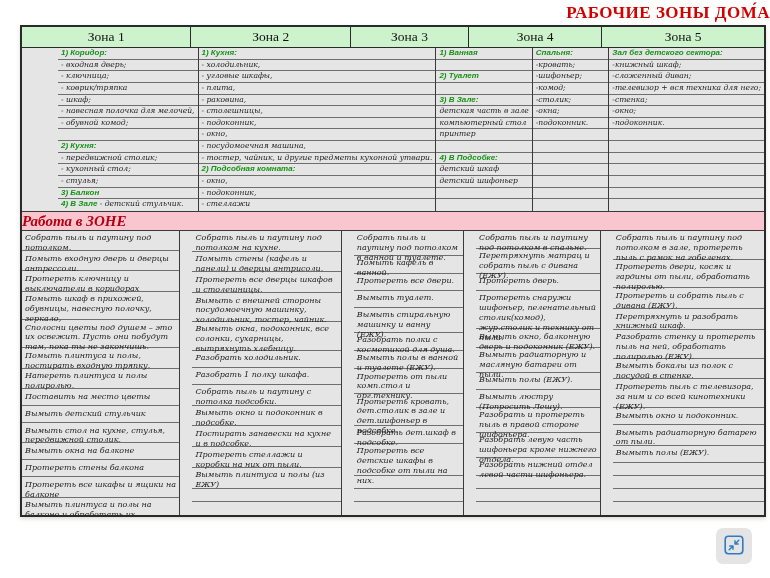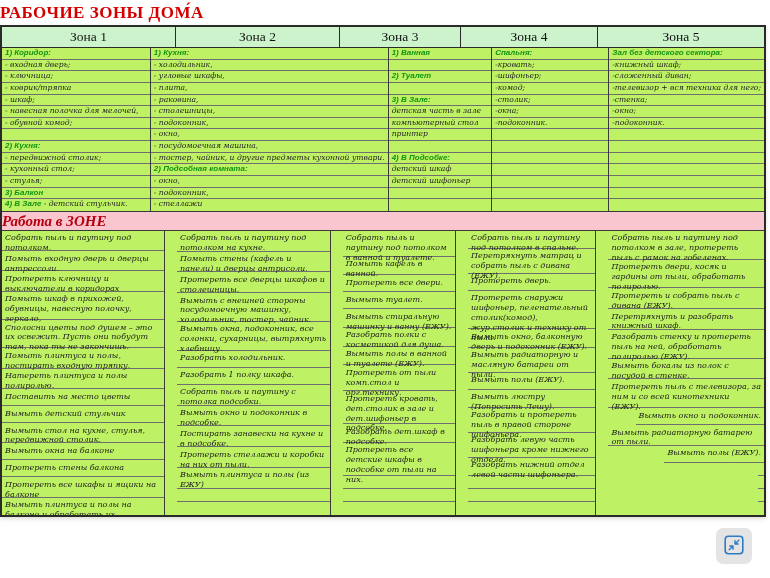--- a/index.html
+++ b/index.html
@@ -1,43 +1,43 @@
 <!DOCTYPE html>
 <html><head>
 <meta charset="utf-8">
 <style>
   * { box-sizing: border-box; }
   body { margin:0; background:#fff; }
   .page { position:relative; width:770px; height:578px; background:#ffffff; overflow:hidden;
           font-family:"DejaVu Serif", serif; }
-  .title { text-align:left; color:#d40000; font-weight:bold; font-size:17px; line-height:20px;
+  .title { text-align:right; color:#d40000; font-weight:bold; font-size:17px; line-height:20px;
            font-family:"Liberation Serif", serif; padding-top:3px; letter-spacing:0.5px; }
-  .tbl { position:absolute; left:0; right:4px; top:25px; border:2px solid #2a2a2a;
-         box-shadow:0 2px 4px rgba(120,120,90,0.25); background:#bef264; }
+  .tbl { position:absolute; left:20px; right:4px; top:25px; border:2px solid #2a2a2a;
+         box-shadow:0 2px 4px rgba(120,120,90,0.25); background:#e5e5e5; }
   .zhdr-row { display:grid; grid-template-columns:174fr 164fr 121fr 137fr 166fr;
               background:#cdf3cd; border-bottom:1.5px solid #2a2a2a; }
   .zhdr { text-align:center; font-size:13.5px; line-height:19px; height:20px; color:#111;
           border-right:1px solid #2a2a2a; font-family:"Liberation Serif", serif; overflow:hidden; }
   .zhdr:last-child { border-right:none; }
-  .top-grid { display:grid; grid-template-columns:174fr 164fr 121fr 137fr 166fr; }
+  .top-grid { display:grid; grid-template-columns:174fr 164fr 121fr 137fr 166fr;padding-left:36px; }
   .top-col { border-right:1px solid #3a3a3a; }
   .top-col:last-child { border-right:none; }
   .trow { height:11.64px; border-bottom:1px solid #6e6e6e; padding:0 3px; font-size:7.6px;
           line-height:10.6px; white-space:nowrap; overflow:hidden; font-style:italic; color:#222; }
   .trow:last-child { border-bottom:none; }
   .trow.sec { font-weight:bold; color:#139313; font-family:"Liberation Sans", sans-serif;
               font-size:8px; }
   .trow.sec .plain { color:#222; font-weight:normal; font-family:"DejaVu Serif", serif;
                      font-size:7.6px; }
   .band { background:#f9c6cf; text-align:left; color:#b4000f; font-weight:bold; font-style:italic;
           font-size:15px; height:20px; line-height:19px; font-family:"Liberation Serif", serif;
           border-top:1px solid #3a3a3a; border-bottom:1.5px solid #3a3a3a; }
   .task-grid { display:grid; grid-template-columns:174fr 164fr 121fr 137fr 166fr; height:284px;gap:12px; }
   .task-col { border-right:1px solid #3a3a3a; display:flex; flex-direction:column; overflow:hidden; }
-  .task-col:last-child { border-right:none;align-items:flex-end; }
+  .task-col:last-child { border-right:none; }
   .tcell { border-bottom:1px solid #6e6e6e; padding:2.5px 3px 1px; font-size:8px; line-height:9.9px;
            font-style:italic; color:#1c1c1c; min-height:17px; }
   .tcell.empty { min-height:13px; }
   .task-col .tcell:last-child { flex:1; border-bottom:none; }
   .float-btn { position:absolute; right:18px; bottom:14px; width:36px; height:36px;
                background:#e4e4e4; border:none; border-radius:7px; display:flex;
                align-items:center; justify-content:center; cursor:pointer; padding:0; }
 </style>
 </head>
 <body>

